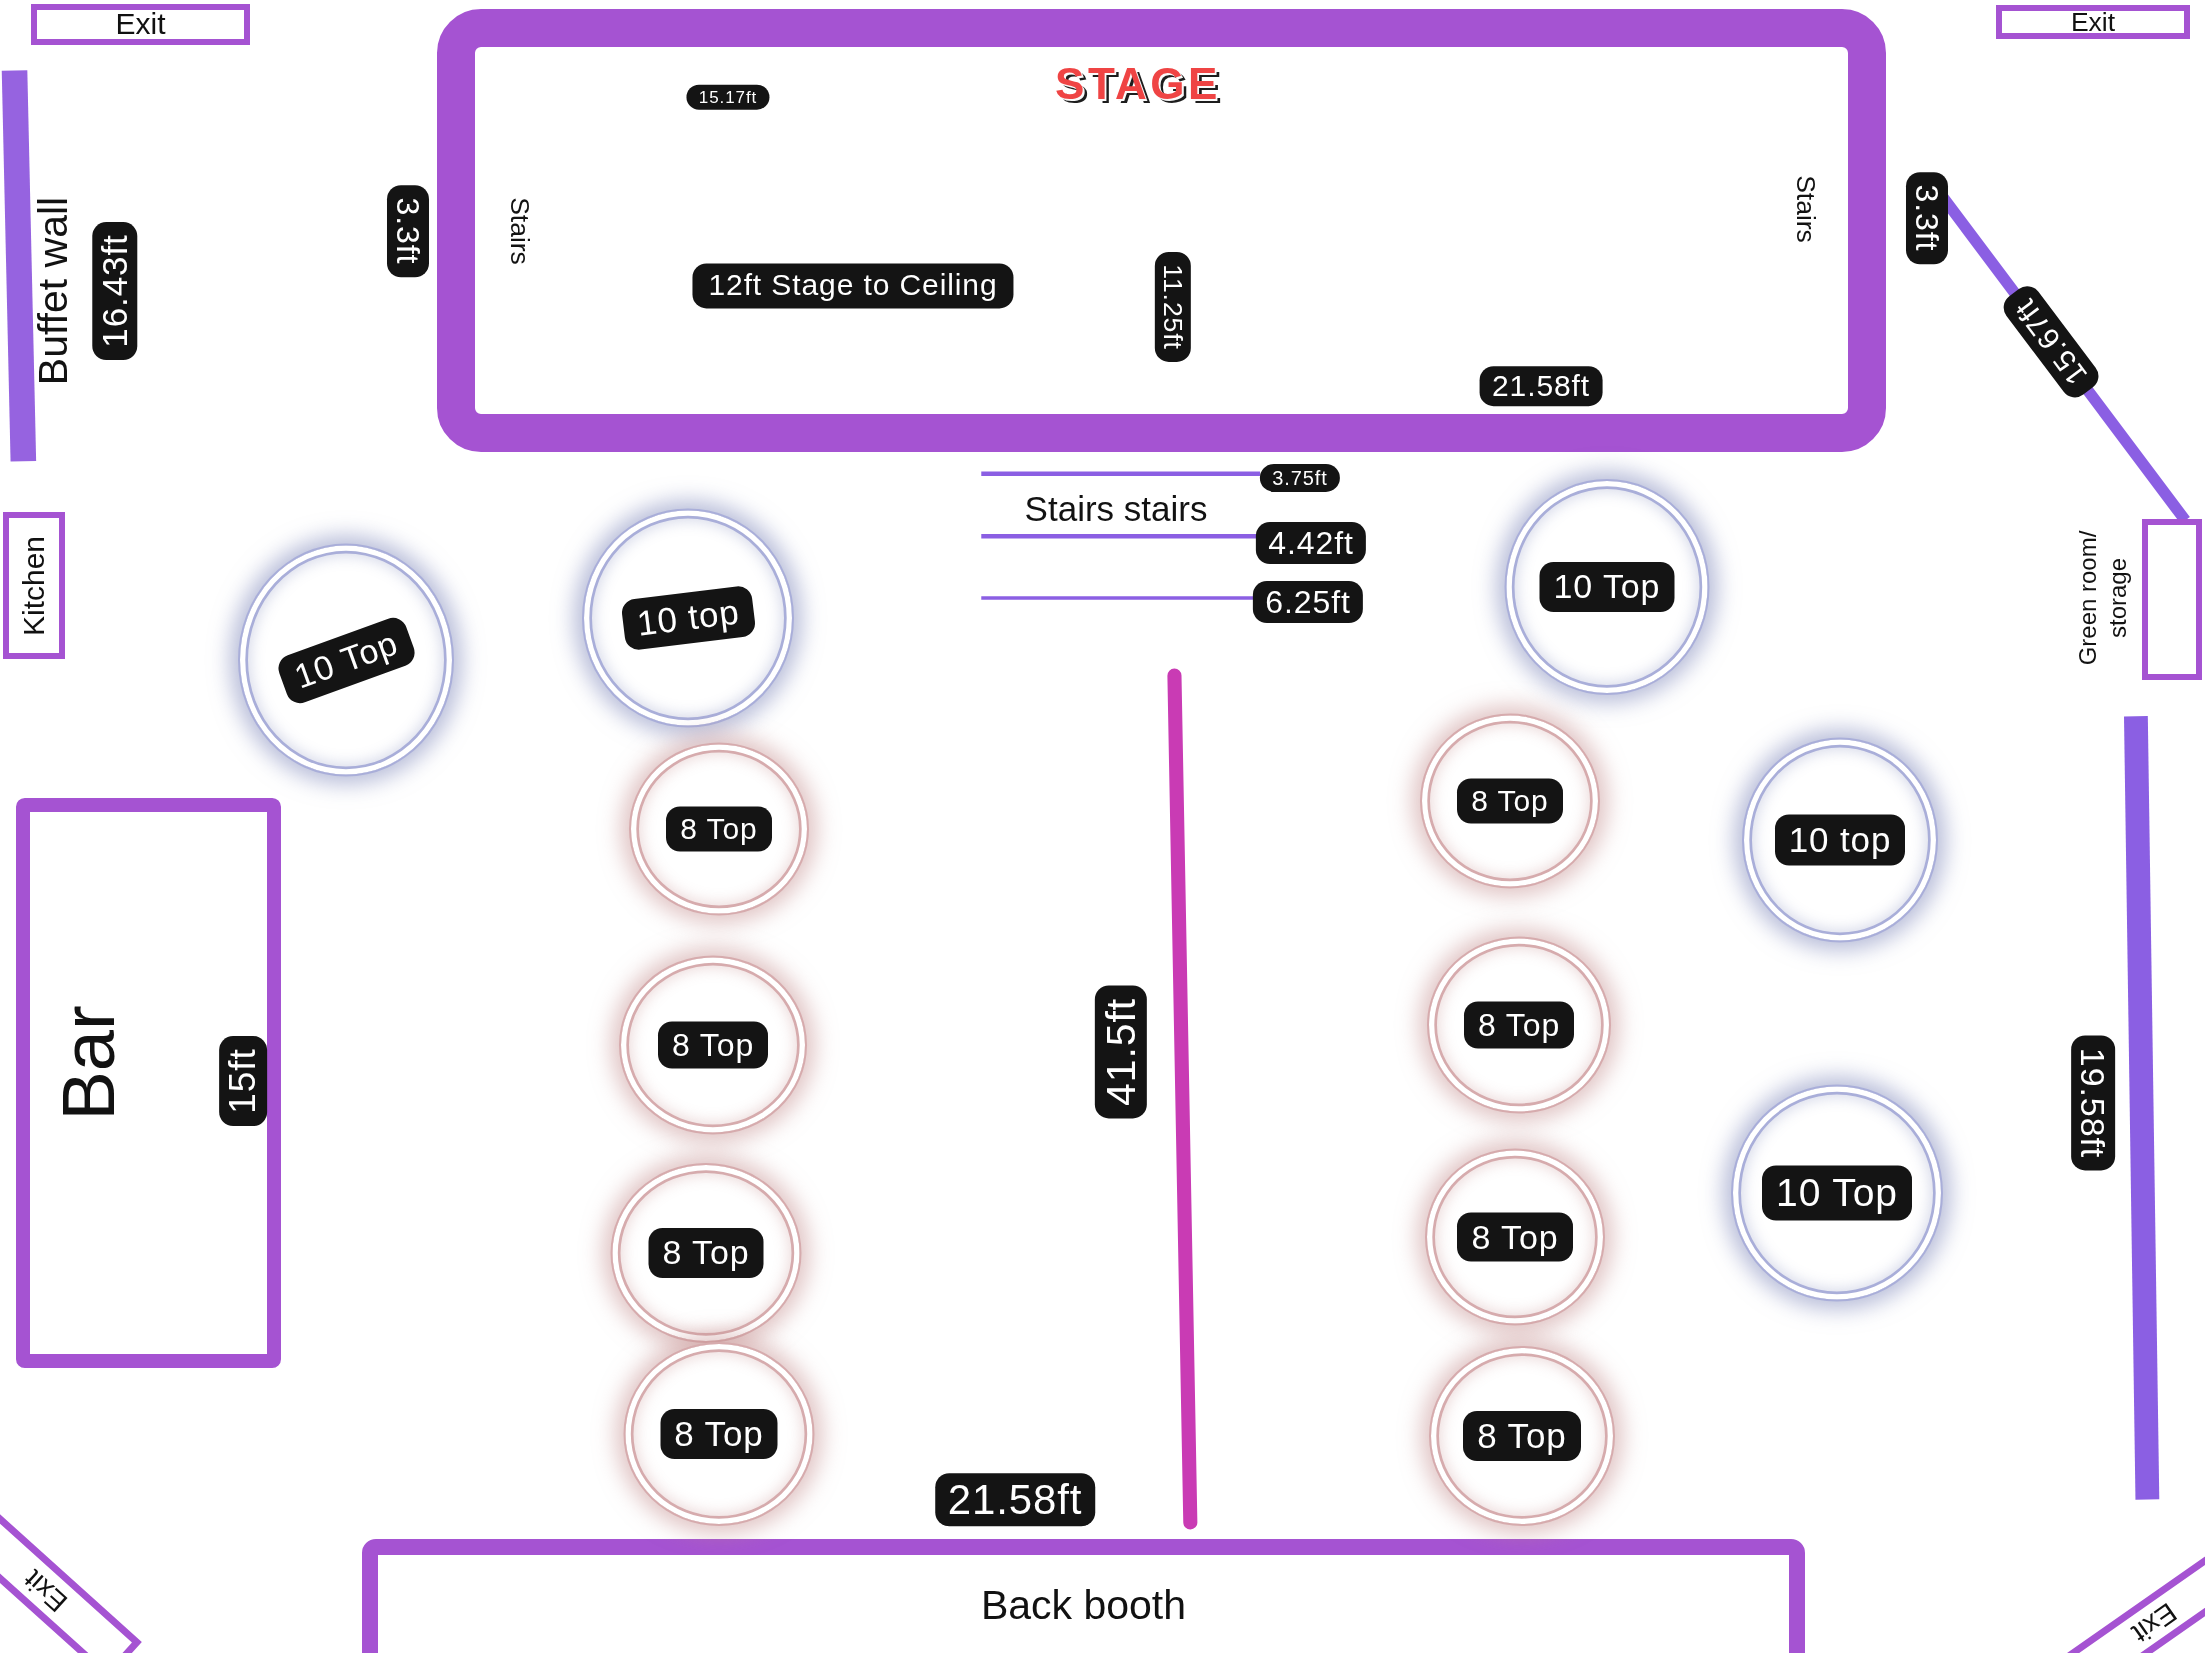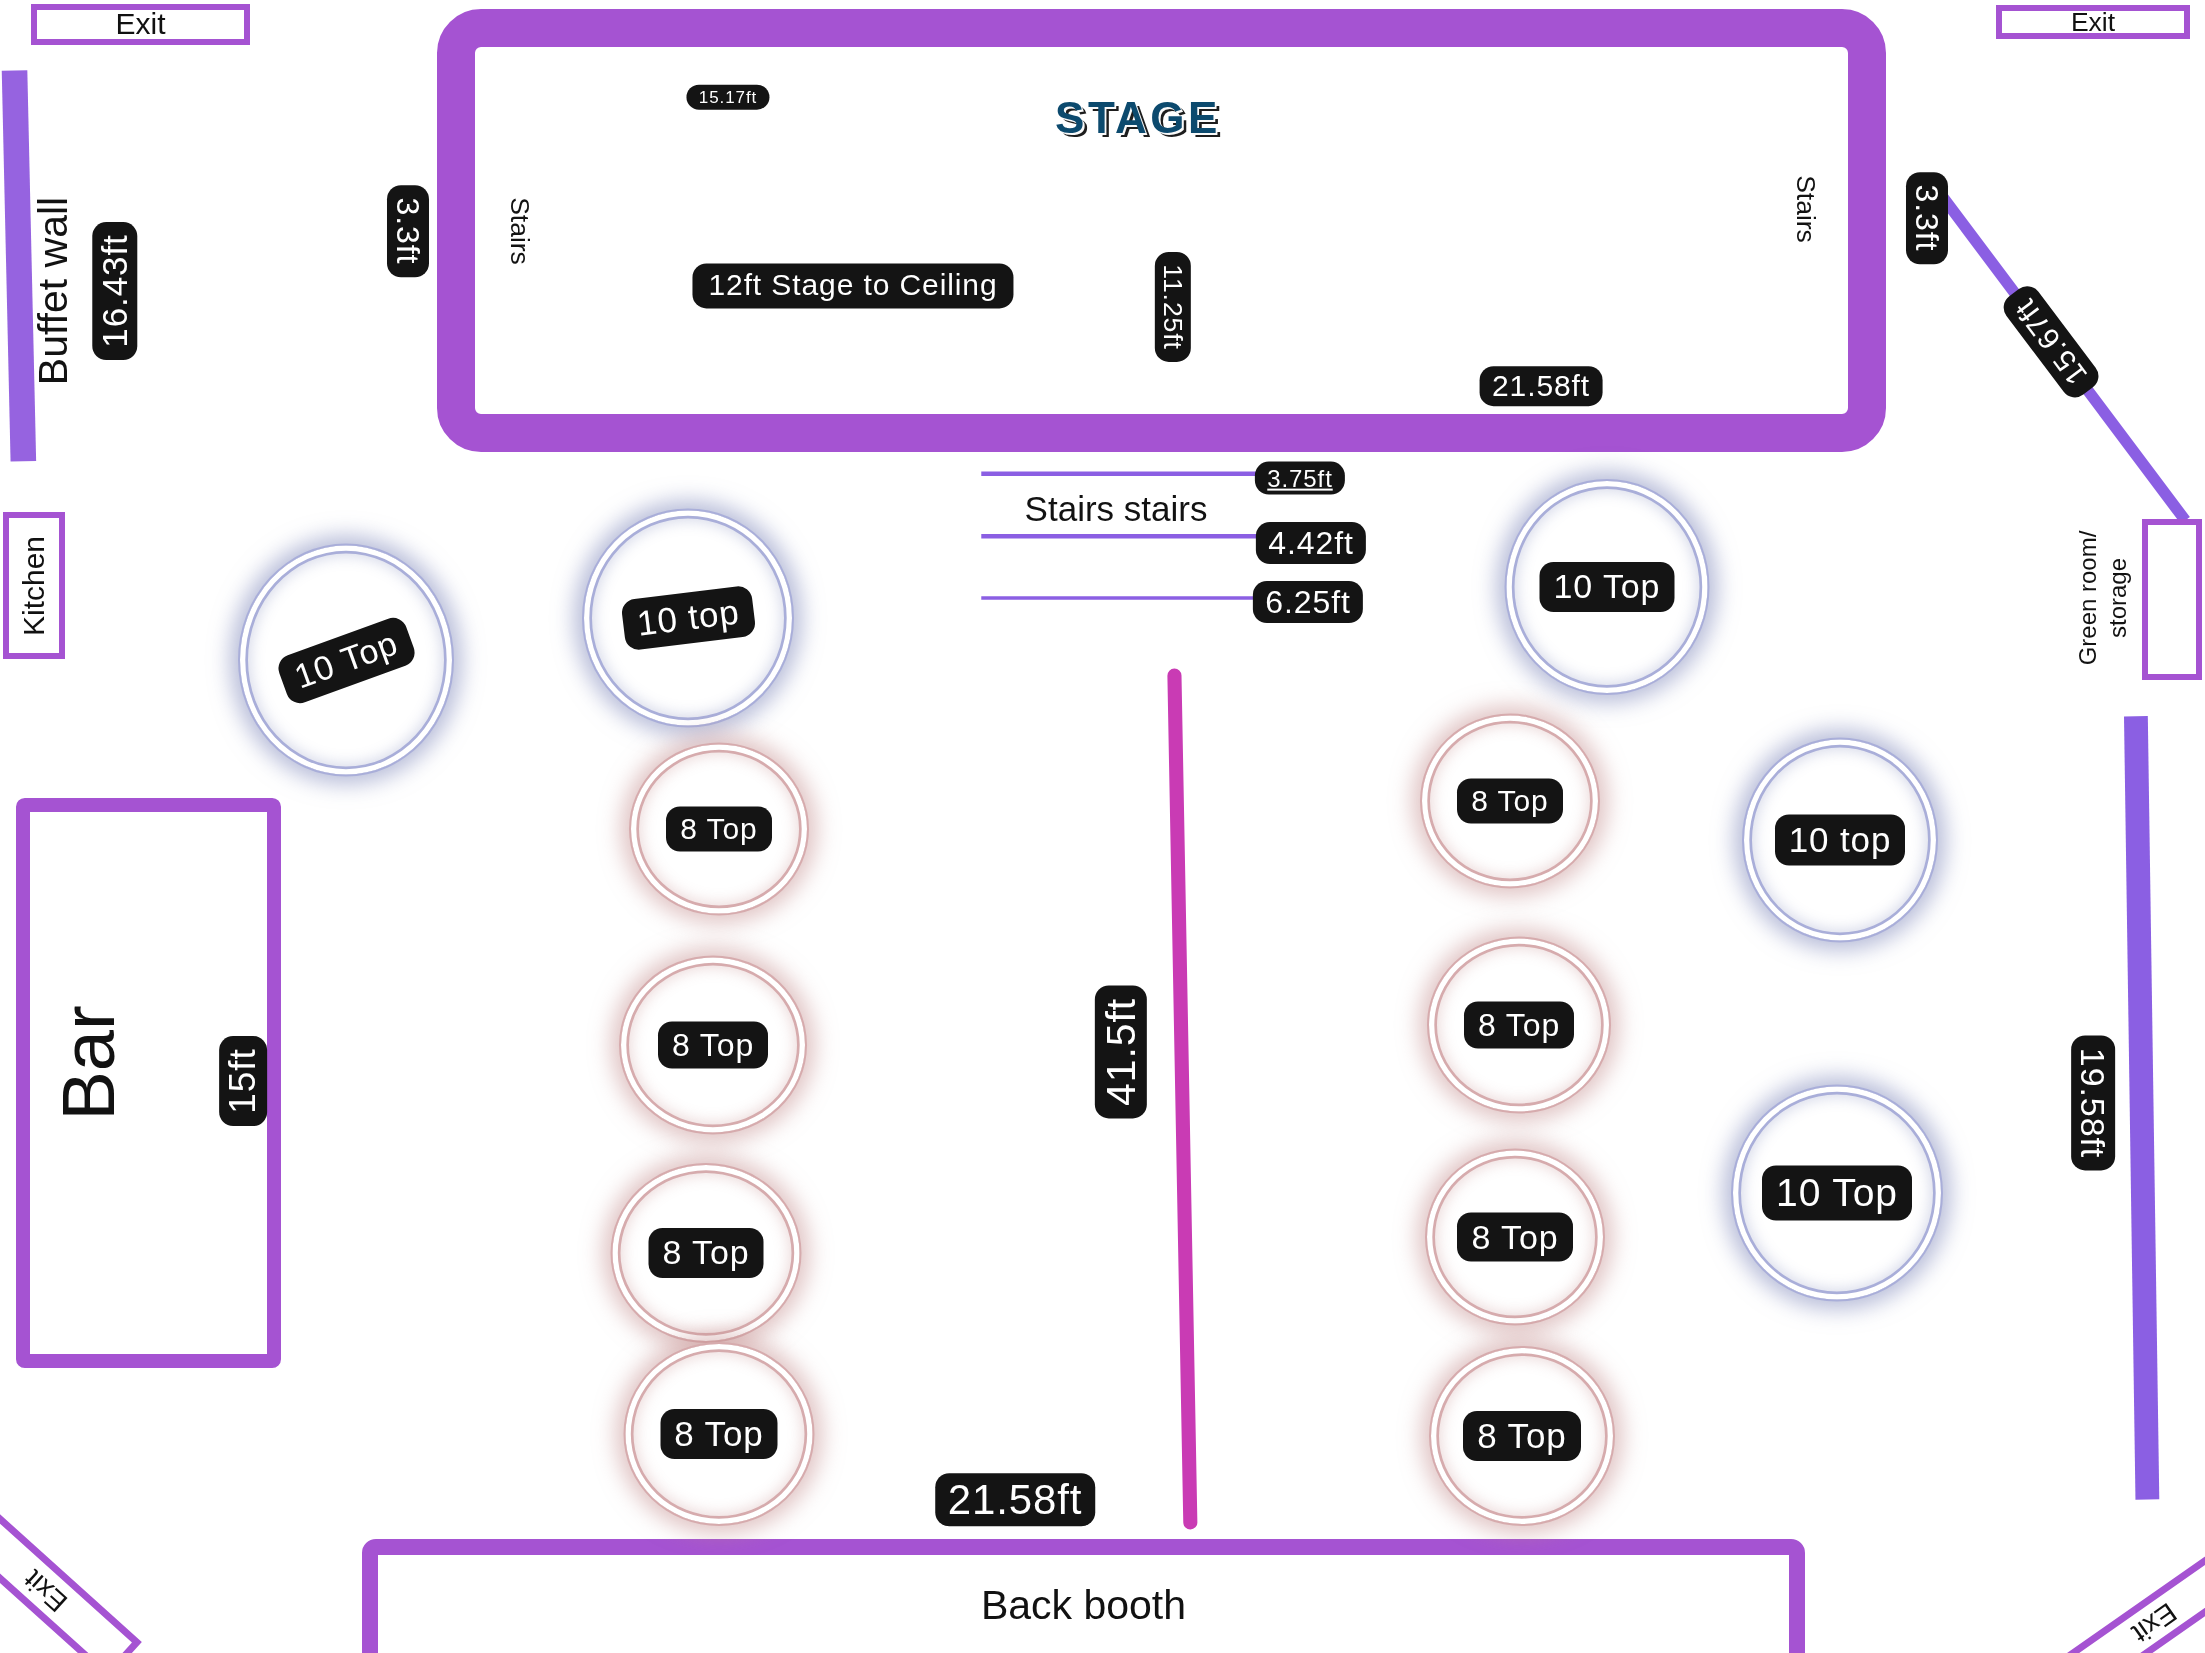--- a/index.html
+++ b/index.html
@@ -16,23 +16,22 @@
   }
   .plain{color:#121212;}
   .wallbox{
     position:absolute;background:#fff;border:6.2px solid var(--purple);
     display:flex;align-items:center;justify-content:center;box-sizing:border-box;
   }
   .stage{
     border:38px solid var(--purple);border-radius:44px;background:#fff;
   }
   .stage-title{
-    font-weight:bold;letter-spacing:3.5px;color:#0c4a6e;
+    font-weight:bold;letter-spacing:3.5px;color:#ef4444;
     text-shadow:1.8px 1.8px 0 #fafafa,4.4px 4.4px 0 #1d1d1d;
-    margin-top:34px;
   }
   .table{
     position:absolute;background:#fff;border-radius:50%;
     transform:translate(-50%,-50%);
     display:flex;align-items:center;justify-content:center;
   }
   .table.blue{
     border:2.6px solid #a9aed9;
     box-shadow:0 0 21px 8px rgba(125,135,185,.55), inset 0 0 0 5.3px #fff,
                inset 0 0 0 8px #a9aed9, inset 0 0 14px 10.6px rgba(125,135,185,.30);
@@ -102,21 +101,21 @@
 
   <div class="pin pill" style="left:408px;top:231px;font-size:32px;--r:90deg;">3.3ft</div>
 
   <div class="pin pill" style="left:1927px;top:218px;font-size:32px;--r:90deg;">3.3ft</div>
 
   <div class="pin plain" style="left:519px;top:231px;font-size:26.5px;--r:90deg;">Stairs</div>
 
   <div class="pin plain" style="left:1805px;top:209px;font-size:26.5px;--r:90deg;">Stairs</div>
 
   <div class="pin plain" style="left:1116px;top:509px;font-size:35px;">Stairs stairs</div>
-  <div class="pin pill" style="left:1300px;top:478px;font-size:24px;text-decoration:underline;">3.75ft</div>
+  <div class="pin pill" style="left:1300px;top:478px;font-size:20px;">3.75ft</div>
   <div class="pin pill" style="left:1311px;top:543px;font-size:32px;">4.42ft</div>
   <div class="pin pill" style="left:1308px;top:602px;font-size:32px;">6.25ft</div>
 
   <div class="pin plain" style="left:53px;top:291px;font-size:41px;--r:-90deg;">Buffet wall</div>
   <div class="pin pill" style="left:115px;top:291px;font-size:35px;--r:-90deg;">16.43ft</div>
 
   <div class="wallbox" style="left:2.6px;top:512px;width:62px;height:147px;">
     <span style="font-size:30px;transform:rotate(-90deg);">Kitchen</span>
   </div>
 

